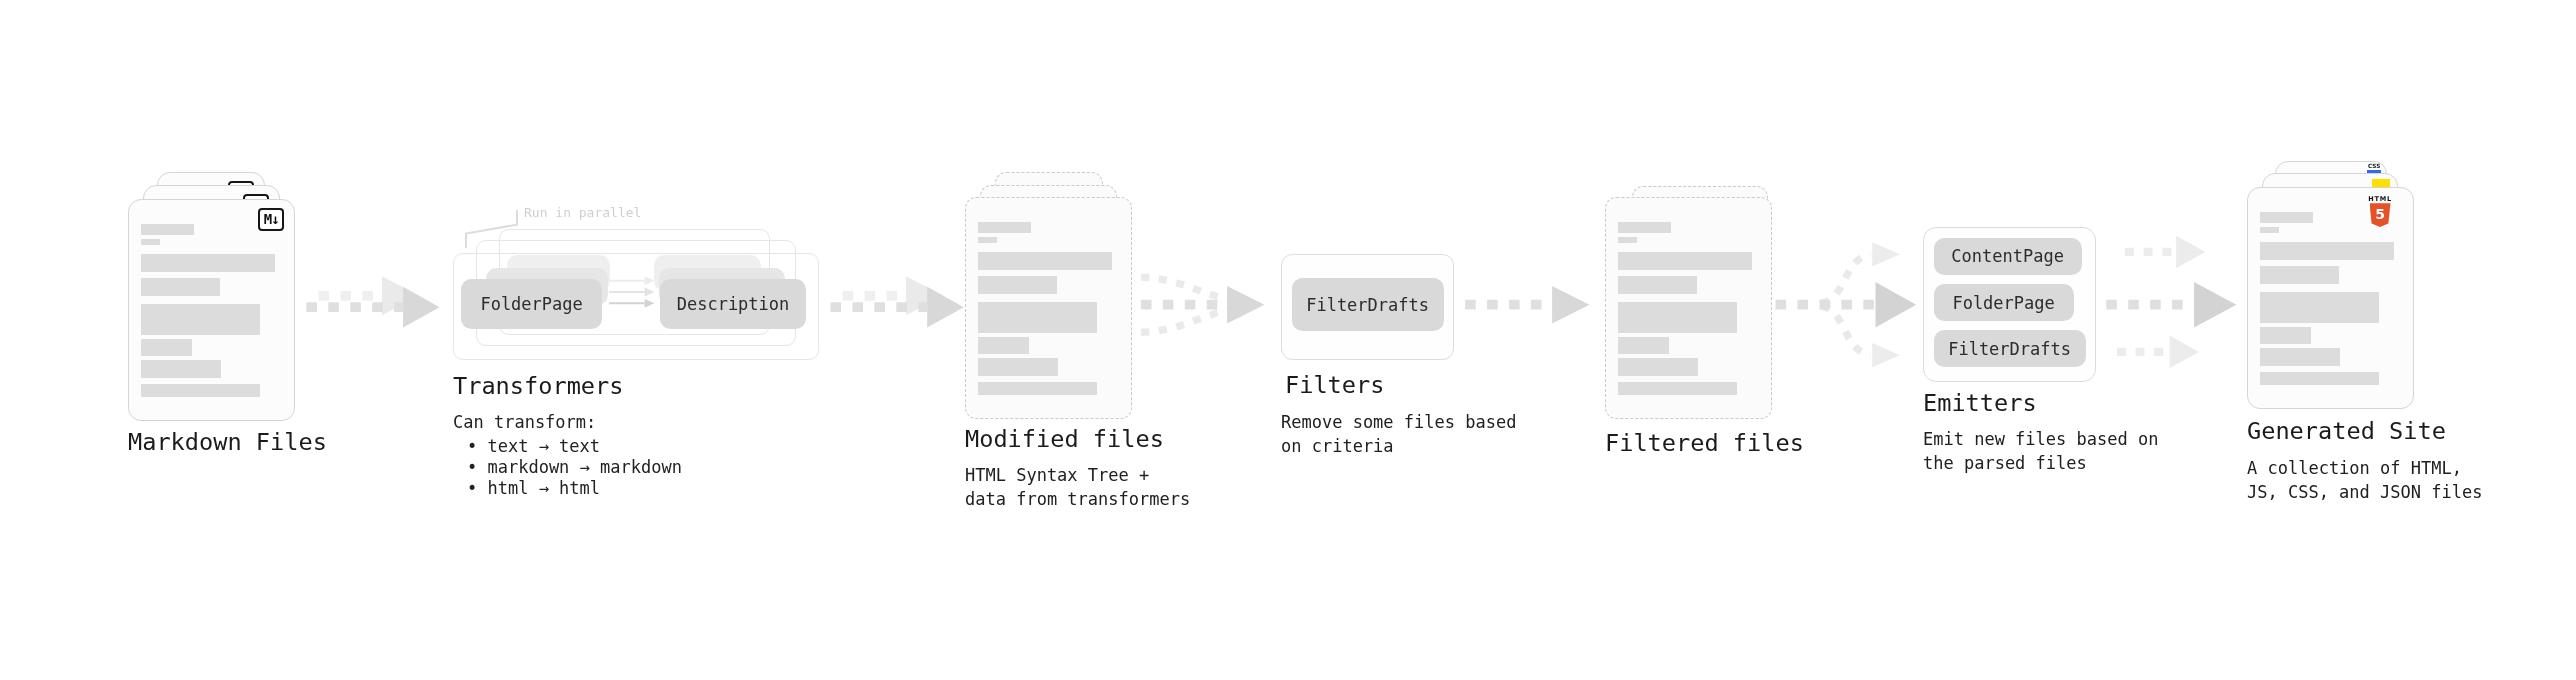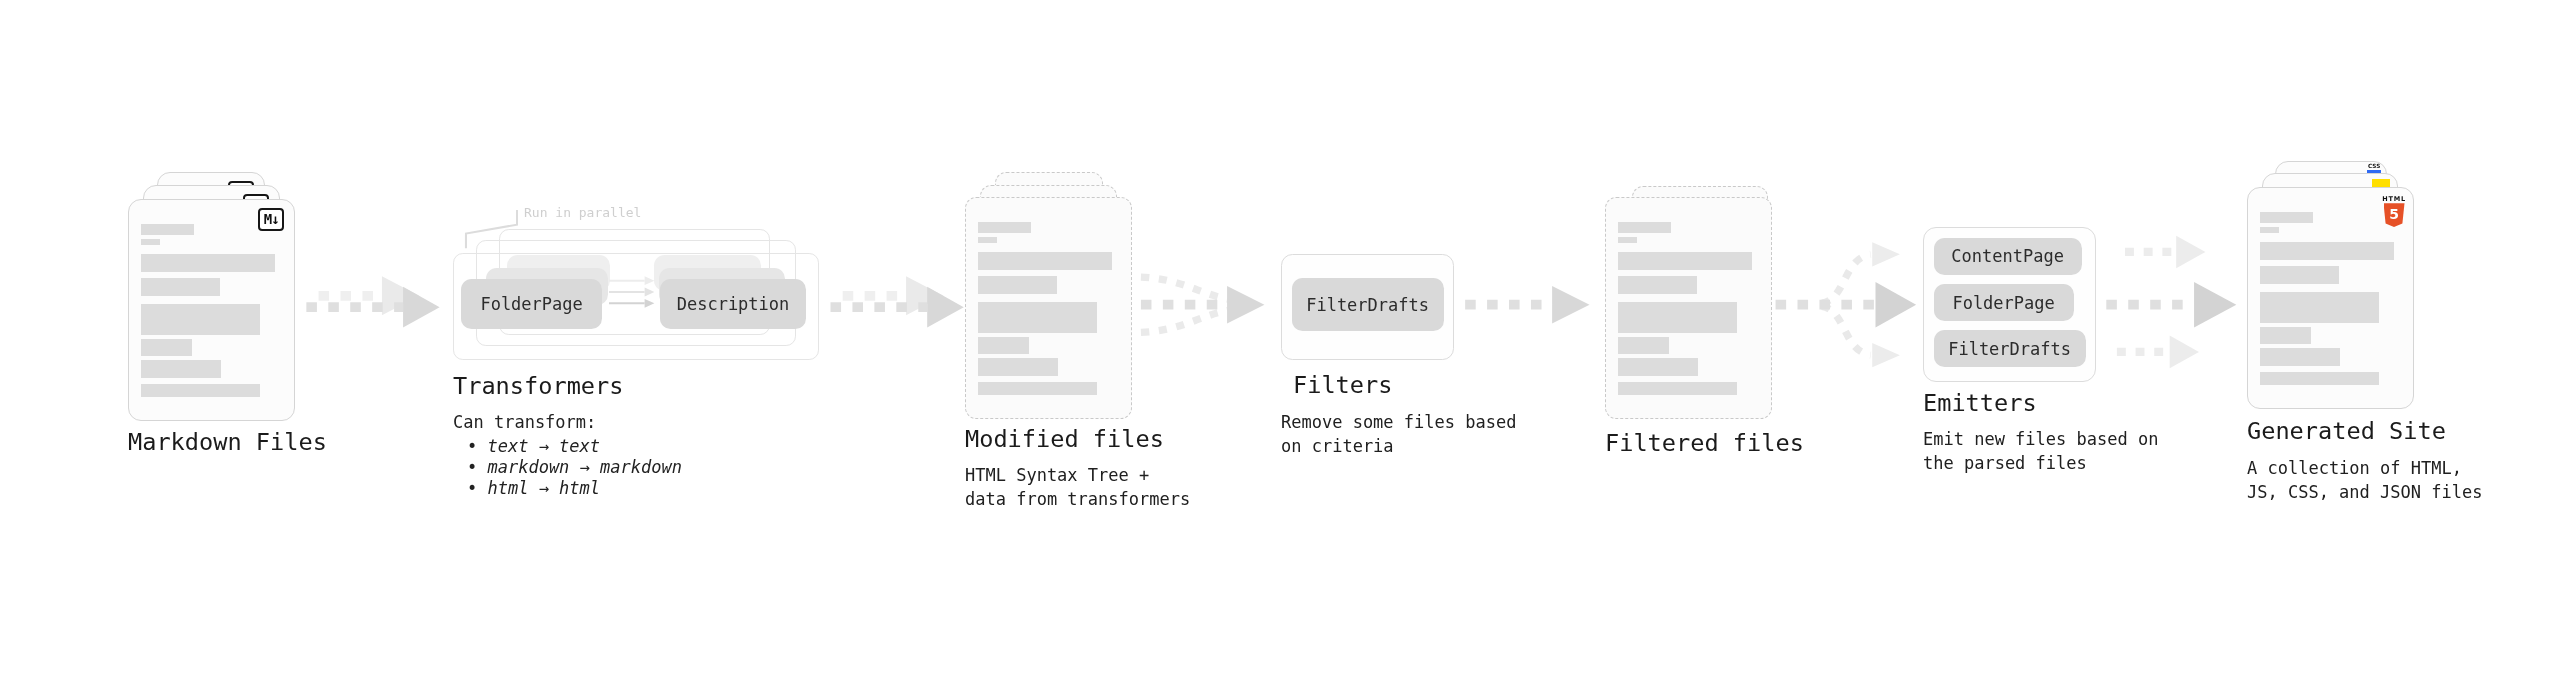--- a/index.html
+++ b/index.html
@@ -38,24 +38,24 @@
 
   
   .tbox{position:absolute;border:1.6px solid #e5e5e5;border-radius:9.8px;box-sizing:border-box;}
   .obox{position:absolute;border:1.6px solid #dcdcdc;border-radius:13px;box-sizing:border-box;background:#fefefe;}
   .pill{position:absolute;background:#d9d9d9;border-radius:10.6px;display:flex;align-items:center;
         justify-content:center;font-size:17px;color:#2c2c2c;box-sizing:border-box;white-space:nowrap;}
   .pill.faded2{background:#e6e6e6;}
   .pill.faded3{background:#efefef;}
 
   .intro-line{font-size:17px;line-height:21px;color:#222;white-space:nowrap;}
-  .bullet-line{font-size:17px;line-height:21px;color:#222;margin-left:14px;white-space:nowrap;font-style:italic;}
-
-  
-  .html5-badge{position:absolute;top:6.5px;right:6px;width:26px;text-align:center;}
+  .bullet-line{font-size:17px;line-height:21px;color:#222;margin-left:14px;white-space:nowrap;}
+
+  
+  .html5-badge{position:absolute;top:6.5px;right:20px;width:26px;text-align:center;}
   .html5-word{font-family:"DejaVu Sans",sans-serif;font-weight:800;font-size:6.5px;
               letter-spacing:0.8px;color:#111;}
   .html5-shield{width:21px;height:23.6px;margin:0.8px auto 0;background:#e65127;color:#fff;
                 clip-path:polygon(0 0,100% 0,90% 86%,50% 100%,10% 86%);
                 font-family:"DejaVu Sans",sans-serif;font-weight:bold;font-size:14px;line-height:23.6px;
                 text-align:center;}
   .js-badge{position:absolute;top:4.9px;right:6.5px;width:18px;height:9px;background:#ffdf00;}
   .css-badge{position:absolute;top:1.6px;right:4.9px;width:14.6px;text-align:center;}
   .css-word{font-family:"DejaVu Sans",sans-serif;font-weight:800;font-size:5.7px;color:#111;line-height:5.7px;}
   .css-bar{height:2.4px;width:14px;background:#2f6af3;margin-top:0.8px;}
@@ -189,21 +189,21 @@
       </div>
     </div>
     <div class="stage-label" style="left:0;top:264px">Modified files</div>
     <div class="stage-sub" style="left:0;top:302px">HTML Syntax Tree +
 data from transformers</div>
   </div>
 
   <div class="stage" style="left:1281px;top:254px;width:260px;height:211px">
     <div class="obox" style="left:0;top:0;width:173px;height:106px;border-radius:11.4px"></div>
     <div class="pill" style="left:10.6px;top:24.4px;width:152px;height:53px">FilterDrafts</div>
-    <div class="stage-label" style="left:12px;top:117px">Filters</div>
+    <div class="stage-label" style="left:4px;top:117px">Filters</div>
     <div class="stage-sub" style="left:0;top:156px">Remove some files based
 on criteria</div>
   </div>
 
   <div class="stage" style="left:1605px;top:161px;width:211px;height:325px">
     <div class="card strip dashed" style="left:27px;top:25px;width:136px"></div>
     <div class="card dashed" style="left:0;top:36px">
       <div class="bars">
         <div class="bar b1"></div>
           <div class="bar b2"></div>

